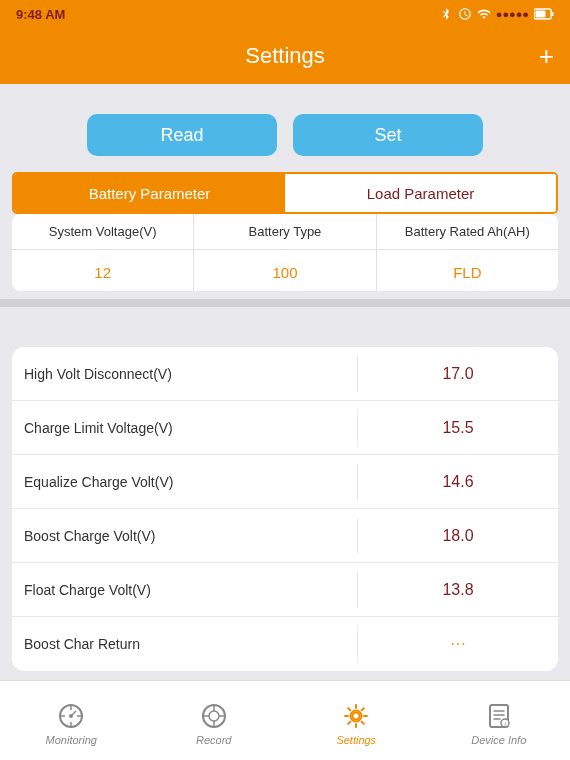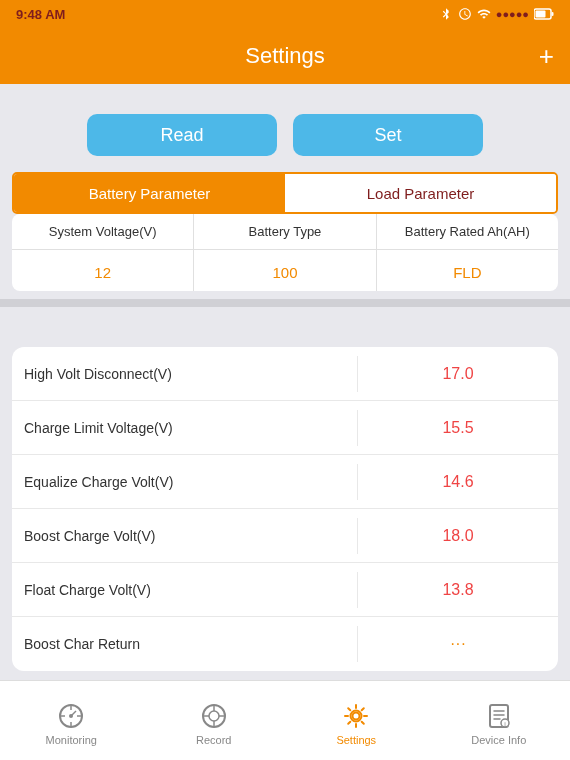--- a/index.html
+++ b/index.html
@@ -170,21 +170,21 @@
       flex: 1;
       padding: 10px 12px;
       font-size: 14px;
       color: #333;
       border-right: 1px solid #e8e8e8;
     }
     .settings-row-value {
       width: 200px;
       text-align: center;
       font-size: 16px;
-      color: #ef4444;
+      color: #7f1d1d;
       padding: 10px;
     }
 
     
     .divider-section {
       height: 8px;
       background: #d0d0d5;
       margin: 0 -12px;
     }
 
@@ -201,20 +201,21 @@
       align-items: center;
     }
     .nav-item {
       flex: 1;
       display: flex;
       flex-direction: column;
       align-items: center;
       gap: 4px;
       cursor: pointer;
       padding-top: 6px;
+      font-style: italic;
     }
     .nav-icon {
       width: 28px;
       height: 28px;
       display: flex;
       align-items: center;
       justify-content: center;
     }
     .nav-label {
       font-size: 11px;

